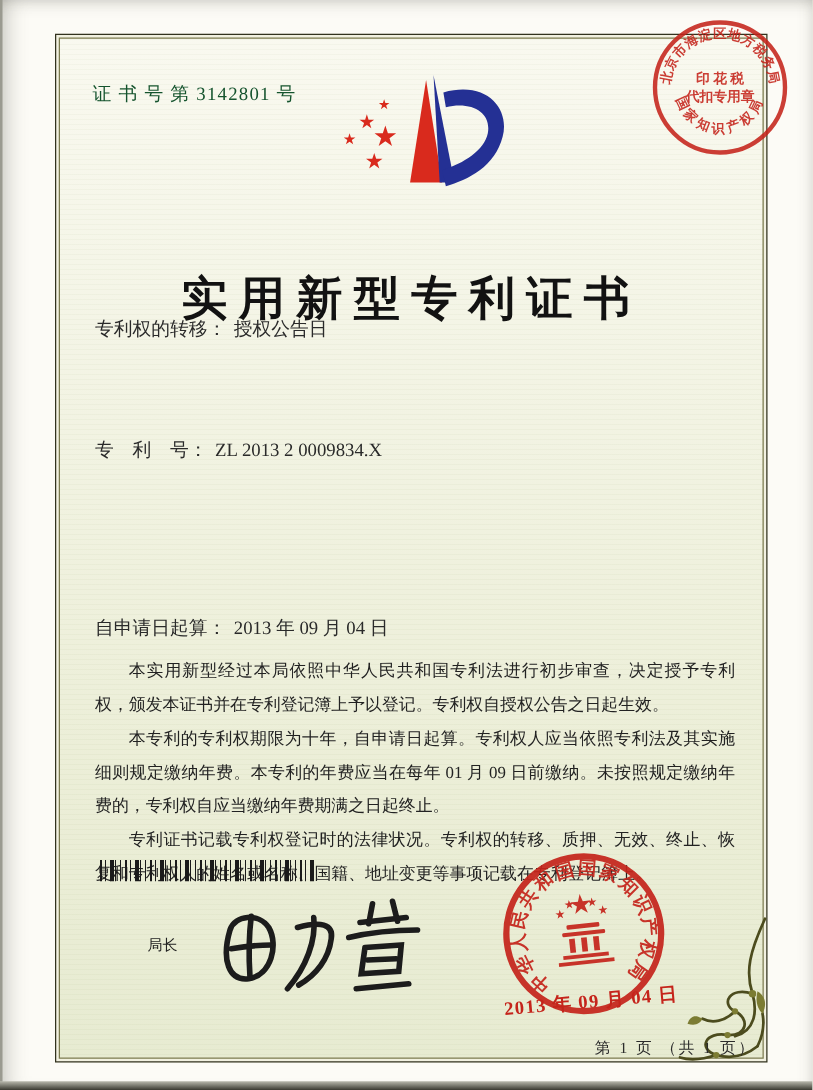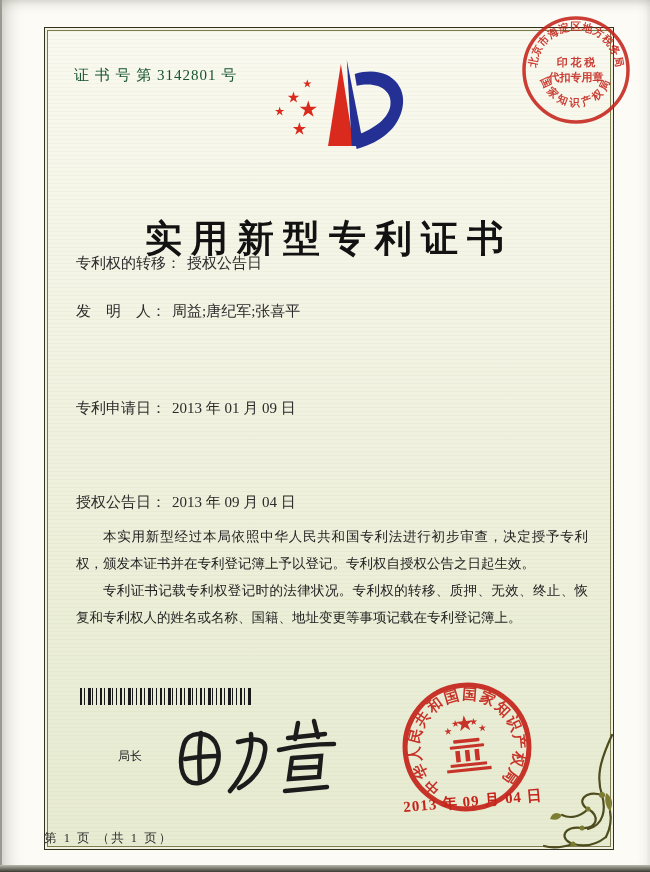--- a/index.html
+++ b/index.html
@@ -54,21 +54,21 @@
   .sr-only { position:absolute; width:1px; height:1px; overflow:hidden; clip:rect(0 0 0 0); }
 
   .seal-bottom { left:398px; top:678px; width:138px; height:138px; z-index:3;
                  opacity:.92; transform:rotate(-6deg); }
   .seal-date { left:398px; top:792px; width:150px; text-align:center; font-size:15px;
                font-weight:bold; color:#c5241b; transform:rotate(-5deg); z-index:3;
                white-space:nowrap; letter-spacing:1px; }
 
   .ornament { left:540px; top:733px; width:76px; height:120px; z-index:2; }
 
-  .footer { left:44px; top:830px; width:561px; text-align:left;
+  .footer { left:44px; top:830px; width:561px; text-align:right;
             font-size:12.5px; color:#2b2b2b; letter-spacing:2px; }
 </style>
 </head>
 <body>
 
 <div class="page">
 
   <div class="frame">
     <div class="frame-inner"></div>
   </div>
@@ -107,32 +107,30 @@
     </text>
     <text x="60" y="56" text-anchor="middle" font-size="11" fill="#c5241b" font-weight="bold">印 花 税</text>
     <text x="60" y="71" text-anchor="middle" font-size="11" fill="#c5241b" font-weight="bold">代扣专用章</text>
   </svg>
 
   <div class="abs title">实用新型专利证书</div>
 
   <div class="abs field" style="top:254px">
     <span class="flabel">专利权的转移：</span><span class="fvalue">授权公告日</span>
   </div>
-  <div class="abs field" style="top:302px">
-    <span class="flabel">发　明　人：</span><span class="fvalue">周益;唐纪军;张喜平</span>
-  </div>
-  <div class="abs field" style="top:399px">
-    <span class="flabel">专利申请日：</span><span class="fvalue">2013 年 01 月 09 日</span>
+  <div class="abs field" style="top:351px">
+    <span class="flabel">专　利　号：</span><span class="fvalue">ZL 2013 2 0009834.X</span>
   </div>
   <div class="abs field" style="top:493px">
-    <span class="flabel">授权公告日：</span><span class="fvalue">2013 年 09 月 04 日</span>
+    <span class="flabel">自申请日起算：</span><span class="fvalue">2013 年 09 月 04 日</span>
   </div>
 
   <div class="abs body-text">
     <p>本实用新型经过本局依照中华人民共和国专利法进行初步审查，决定授予专利权，颁发本证书并在专利登记簿上予以登记。专利权自授权公告之日起生效。</p>
+    <p>本专利的专利权期限为十年，自申请日起算。专利权人应当依照专利法及其实施细则规定缴纳年费。本专利的年费应当在每年 01 月 09 日前缴纳。未按照规定缴纳年费的，专利权自应当缴纳年费期满之日起终止。</p>
     <p>专利证书记载专利权登记时的法律状况。专利权的转移、质押、无效、终止、恢复和专利权人的姓名或名称、国籍、地址变更等事项记载在专利登记簿上。</p>
   </div>
 
   <div class="abs barcode"></div>
 
   <div class="abs director">
     <span>局长</span>
     <span class="sr-only">田力普</span>
   </div>
   <svg class="abs signature" viewBox="0 0 175 95" aria-hidden="true">

